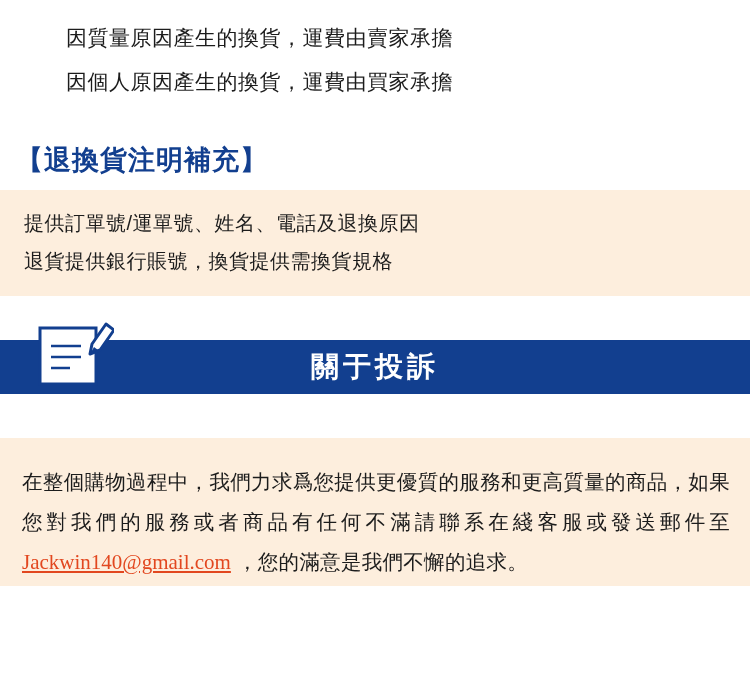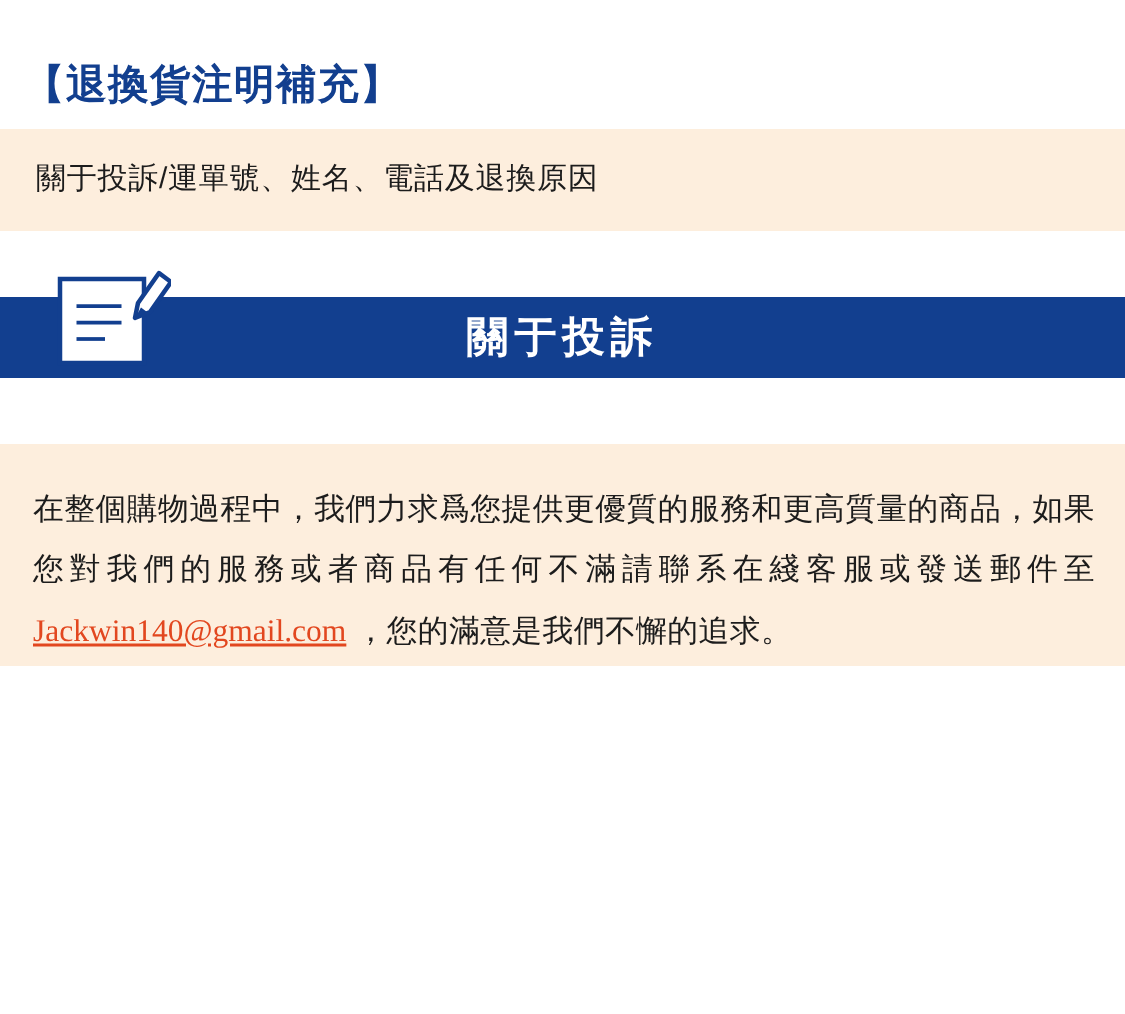--- a/index.html
+++ b/index.html
@@ -117,25 +117,30 @@
     font-size: 21px;
     letter-spacing: 0;
     margin-top: 39px;
   }
 </style>
 </head>
 <body>
 
 <div class="page">
 
+  <div class="policy-lines">
+    <div class="policy-line">因質量原因產生的換貨，運費由賣家承擔</div>
+    <div class="policy-line">因個人原因產生的換貨，運費由買家承擔</div>
+  </div>
 
   <div class="bracket-heading">【退換貨注明補充】</div>
 
   <div class="note-box">
-    <div class="note-line">關于投訴/運單號、姓名、電話及退換原因</div>
+    <div class="note-line">提供訂單號/運單號、姓名、電話及退換原因</div>
+    <div class="note-line">退貨提供銀行賬號，換貨提供需換貨規格</div>
   </div>
 
   <div class="banner-wrap">
     <div class="banner-bar"></div>
     <div class="banner-title">關于投訴</div>
     <div class="pencil-badge">
       <svg width="78" height="78" viewBox="0 0 78 78" xmlns="http://www.w3.org/2000/svg">
         <rect x="4" y="14" width="56" height="56" fill="#ffffff" stroke="#123f8f" stroke-width="3"></rect>
         <line x1="15" y1="32" x2="45" y2="32" stroke="#123f8f" stroke-width="2.5"></line>
         <line x1="15" y1="43" x2="45" y2="43" stroke="#123f8f" stroke-width="2.5"></line>

